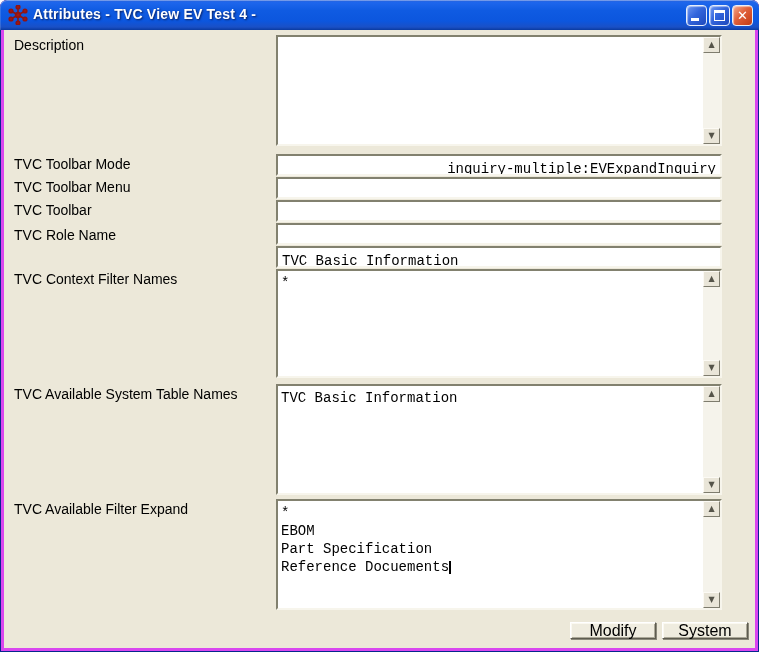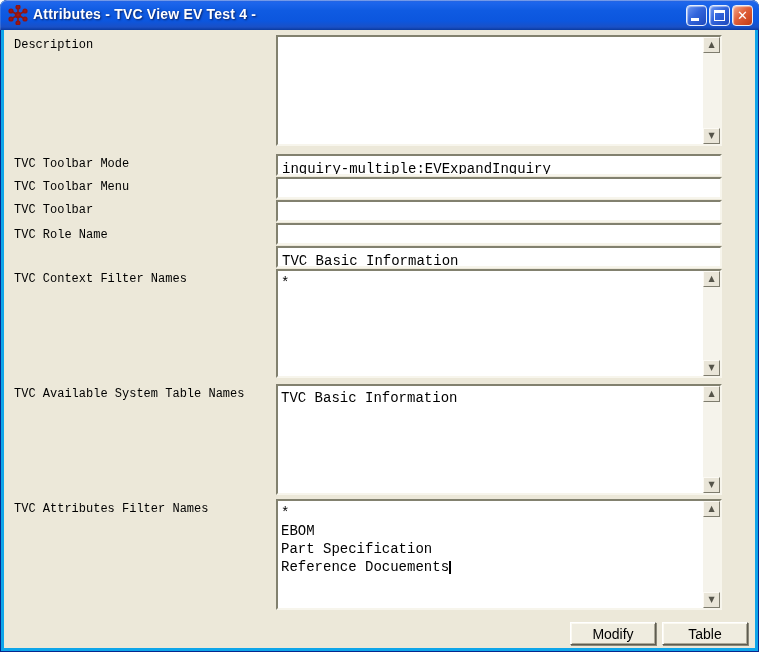--- a/index.html
+++ b/index.html
@@ -1,19 +1,19 @@
 <!DOCTYPE html>
 <html><head>
 <meta charset="utf-8">
 <style>
   html,body{margin:0;padding:0;background:#ffffff;}
   *{box-sizing:border-box;}
   .window{
     position:relative;width:759px;height:652px;
-    background:#0ea5e9;
+    background:#d946ef;
     border-radius:7px 7px 0 0;
     font-family:"Liberation Sans",sans-serif;
     overflow:hidden;
     box-shadow:inset 0 0 0 1px #06278E;
   }
   
   .titlebar{
     position:absolute;left:0;top:0;width:759px;height:30px;
     border-radius:7px 7px 0 0;
     background:linear-gradient(180deg,#2C63D8 0%,#1E66EC 8%,#0F5BE2 35%,#0C56DE 70%,#1A50C6 90%,#0A3AA0 100%);
@@ -48,41 +48,41 @@
     color:#ffffff;font-size:13px;font-weight:bold;line-height:1;
     font-family:"DejaVu Sans",sans-serif;
   }
   
   .client{
     position:absolute;left:4px;top:30px;width:751px;height:618px;
     background:#ECE8D9;
   }
   .label{
     position:absolute;left:10px;
-    font-family:Liberation Mono, monospace;
-    font-size:12px;line-height:14px;color:#000000;white-space:nowrap;
+    font-family:Liberation Sans, sans-serif;
+    font-size:14px;line-height:14px;color:#000000;white-space:nowrap;
   }
   .field{
     position:absolute;left:272px;width:446px;
     background:#ffffff;
     border:2px solid;
     border-color:#82816F #F7F5EC #F7F5EC #82816F;
   }
   .ftext{
     font-family:"Liberation Mono","DejaVu Sans Mono",monospace;
     font-size:14px;line-height:14px;color:#000000;
     white-space:pre;
   }
   .single{height:22px;padding:3px 4px 0 4px;overflow:hidden;}
   .multi{overflow:hidden;}
   .ta-inner{position:absolute;left:0;top:0;right:17px;bottom:0;padding:2px 3px;overflow:hidden;}
   .caret{display:inline-block;width:2px;height:13px;background:#000;vertical-align:text-bottom;}
   
   .l0{top:8px;}   .f0{top:5px;height:111px;}
-  .l1{top:127px;} .f1{top:124px;}
+  .l1{top:127px;} .f1{top:124px;text-align:right;}
   .l2{top:150px;} .f2{top:147px;}
   .l3{top:173px;} .f3{top:170px;}
   .l4{top:198px;} .f4{top:193px;}
   .l5{top:219px;} .f5{top:216px;}
   .l6{top:242px;} .f6{top:239px;height:109px;}
   .l7{top:357px;} .f7{top:354px;height:111px;}
   .l8{top:472px;} .f8{top:469px;height:111px;}
   
   .scrollbar{
     position:absolute;top:0;right:0;bottom:0;width:17px;
@@ -97,27 +97,27 @@
     display:flex;align-items:center;justify-content:center;
     cursor:pointer;
   }
   .sb-arr{
     font-size:8px;line-height:8px;color:#55544A;
     font-family:"DejaVu Sans",sans-serif;
   }
   .sb-track{flex:1;background:#F5F3EB;cursor:pointer;}
   
   .btn{
-    position:absolute;top:592px;width:86px;height:23px;
+    position:absolute;top:592px;width:86px;height:17px;
     background:#EFECDF;
     border:1px solid;
     border-color:#FFFFFF #5E5C50 #5E5C50 #FFFFFF;
     box-shadow:inset 1px 1px 0 #FBF9F1, inset -1px -1px 0 #ABA898, 1px 1px 0 #8A887A;
     font-family:"Liberation Sans",sans-serif;
-    font-size:14px;color:#000000;
+    font-size:16px;color:#000000;
     display:flex;align-items:center;justify-content:center;
     cursor:pointer;
   }
   .btn-modify{left:566px;}
   .btn-cancel{left:658px;}
 </style>
 </head>
 <body>
 
 <div class="window">
@@ -205,34 +205,34 @@
         <div class="sb-btn">
             <span class="sb-arr">▲</span>
           </div>
         <div class="sb-track"></div>
         <div class="sb-btn">
             <span class="sb-arr">▼</span>
           </div>
       </div>
     </div>
 
-    <div class="label l8">TVC Attributes Filter Names</div>
+    <div class="label l8">TVC Available Filter Expand</div>
     <div class="field multi f8">
       <div class="ta-inner"><span class="ftext">*
 EBOM
 Part Specification
 Reference Docuements</span><span class="caret"></span></div>
       <div class="scrollbar">
         <div class="sb-btn">
             <span class="sb-arr">▲</span>
           </div>
         <div class="sb-track"></div>
         <div class="sb-btn">
             <span class="sb-arr">▼</span>
           </div>
       </div>
     </div>
 
     <div class="btn btn-modify">Modify</div>
-    <div class="btn btn-cancel">Table</div>
+    <div class="btn btn-cancel">System</div>
 
   </div>
 </div>
 
 </body></html>

